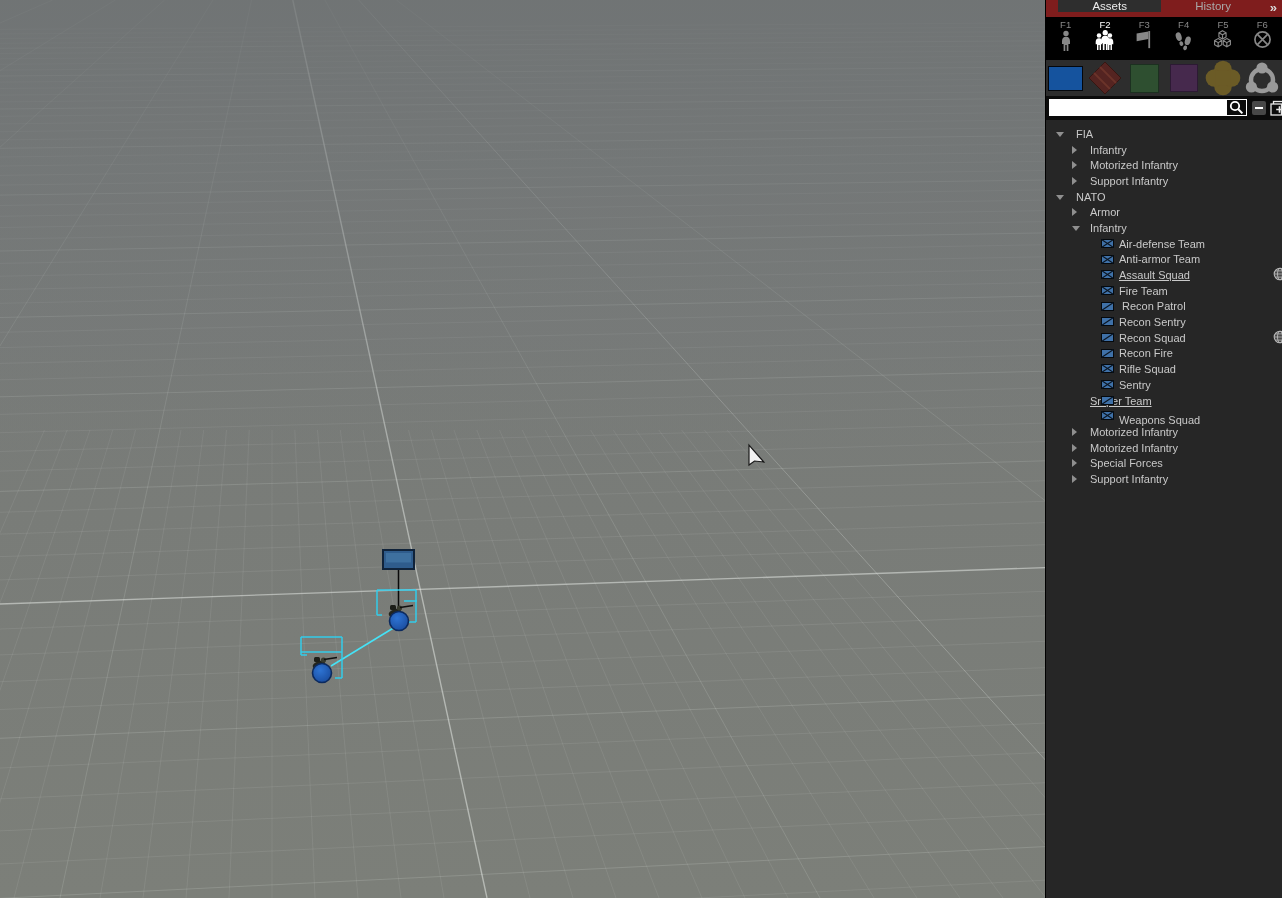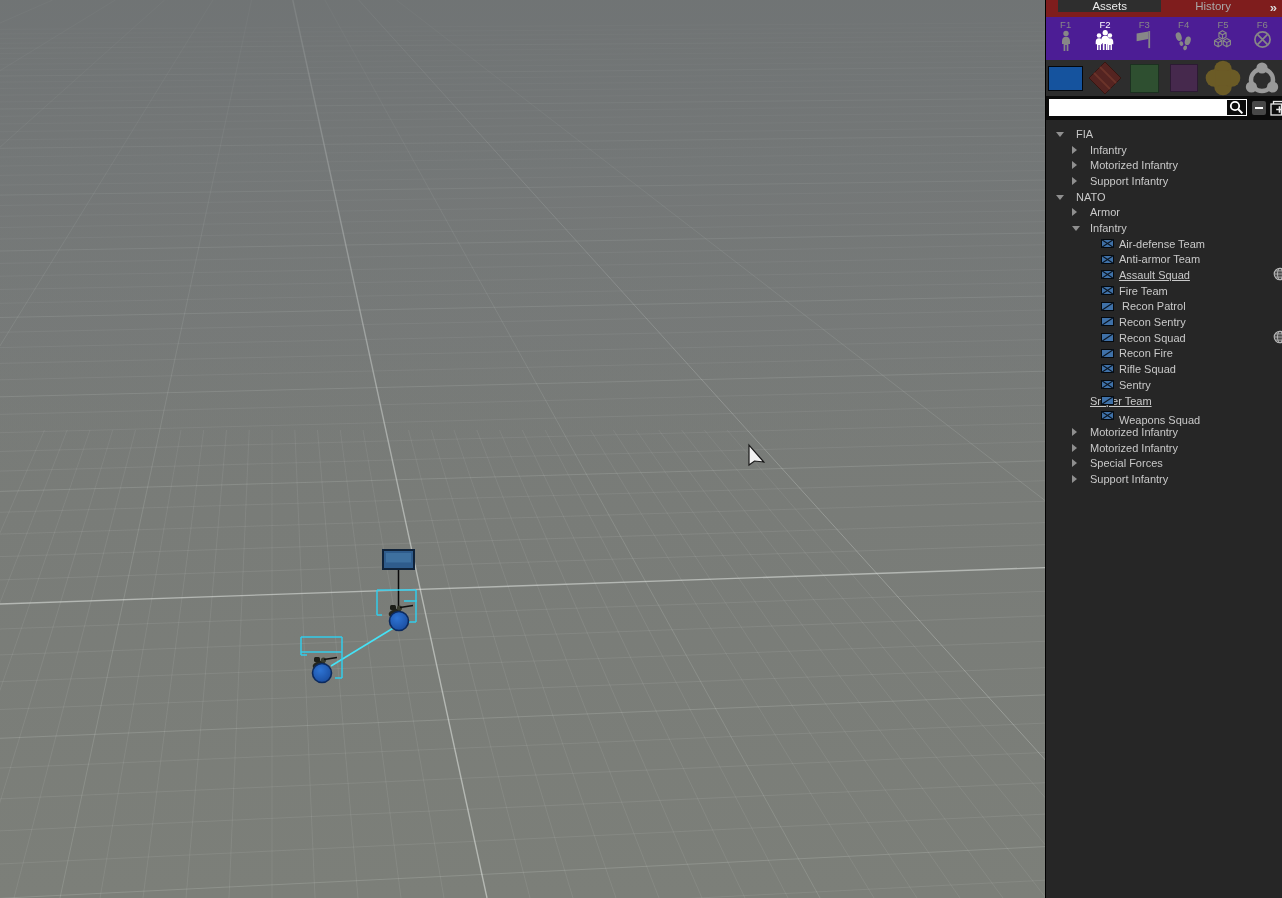--- a/index.html
+++ b/index.html
@@ -14,21 +14,21 @@
          background:#262626;border-left:1px solid #000;box-sizing:border-box;}
 
   .tabbar{position:absolute;left:0;top:0;width:100%;height:17px;background:#7f1d1d;
           display:flex;align-items:flex-start;padding-left:12px;box-sizing:border-box;}
   .tab{width:107px;display:flex;align-items:center;justify-content:center;
        font-size:11.5px;color:#a9a9a9;}
   .tab.active{background:#2e2e2e;color:#ececec;}
   .tab-more{margin-left:auto;display:flex;align-items:center;color:#d8d8d8;
             font-size:13px;padding:0 5px;font-weight:bold;}
 
-  .facrow{position:absolute;left:0;top:17px;width:100%;height:43px;background:#4c1d95;display:flex;}
+  .facrow{position:absolute;left:0;top:17px;width:100%;height:43px;background:#000000;display:flex;}
   .faccell{width:39.5px;display:flex;flex-direction:column;align-items:center;
            padding-top:2px;color:#878787;box-sizing:border-box;}
   .faccell.sel{color:#ffffff;}
   .faclabel{font-size:9.5px;line-height:11px;}
   .facicon{margin-top:0px;line-height:0;}
   .facicon svg{fill:currentColor;}
 
   .swrow{position:absolute;left:0;top:60px;width:100%;height:36px;background:#2d2d2d;
          display:flex;align-items:center;}
   .swcell{width:39.5px;display:flex;align-items:center;justify-content:center;line-height:0;}

